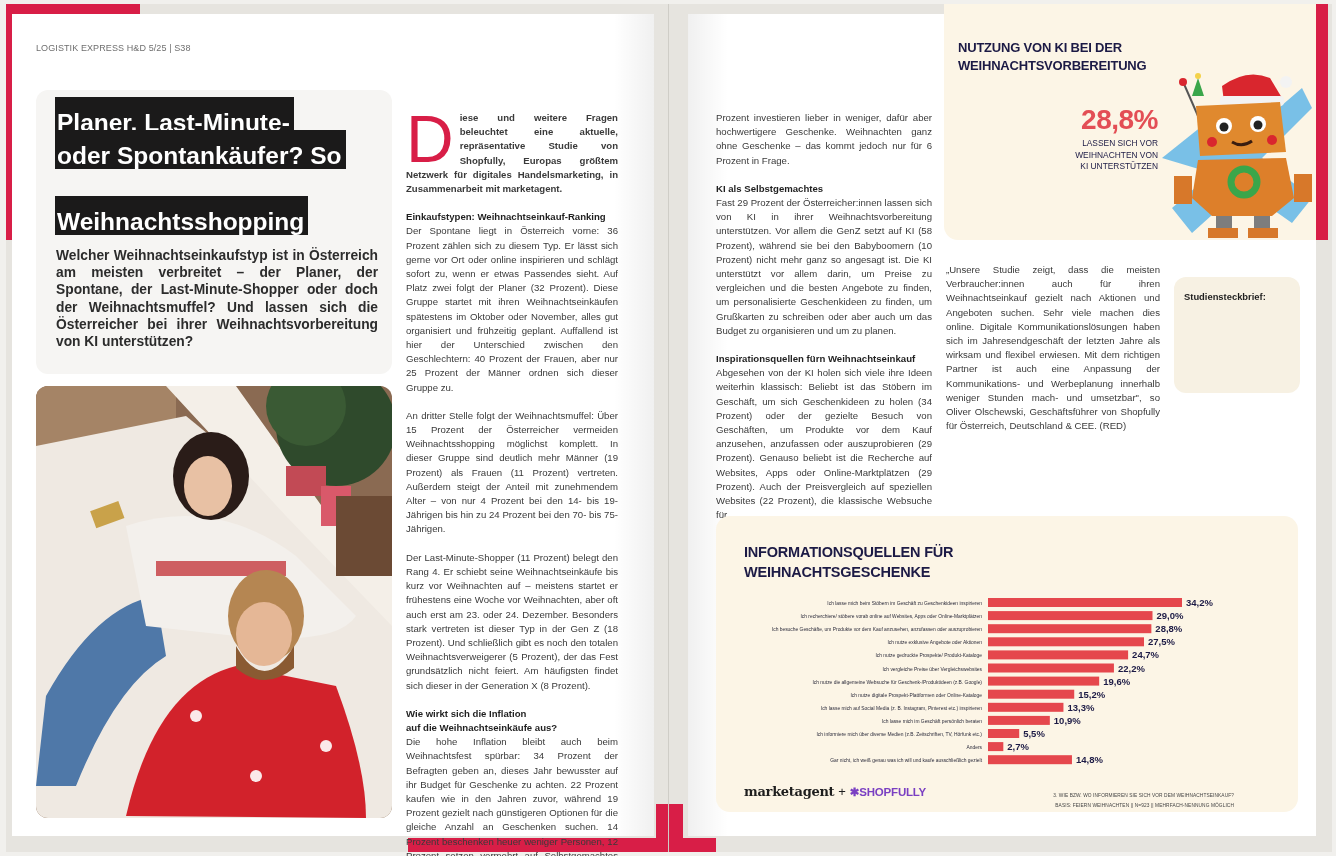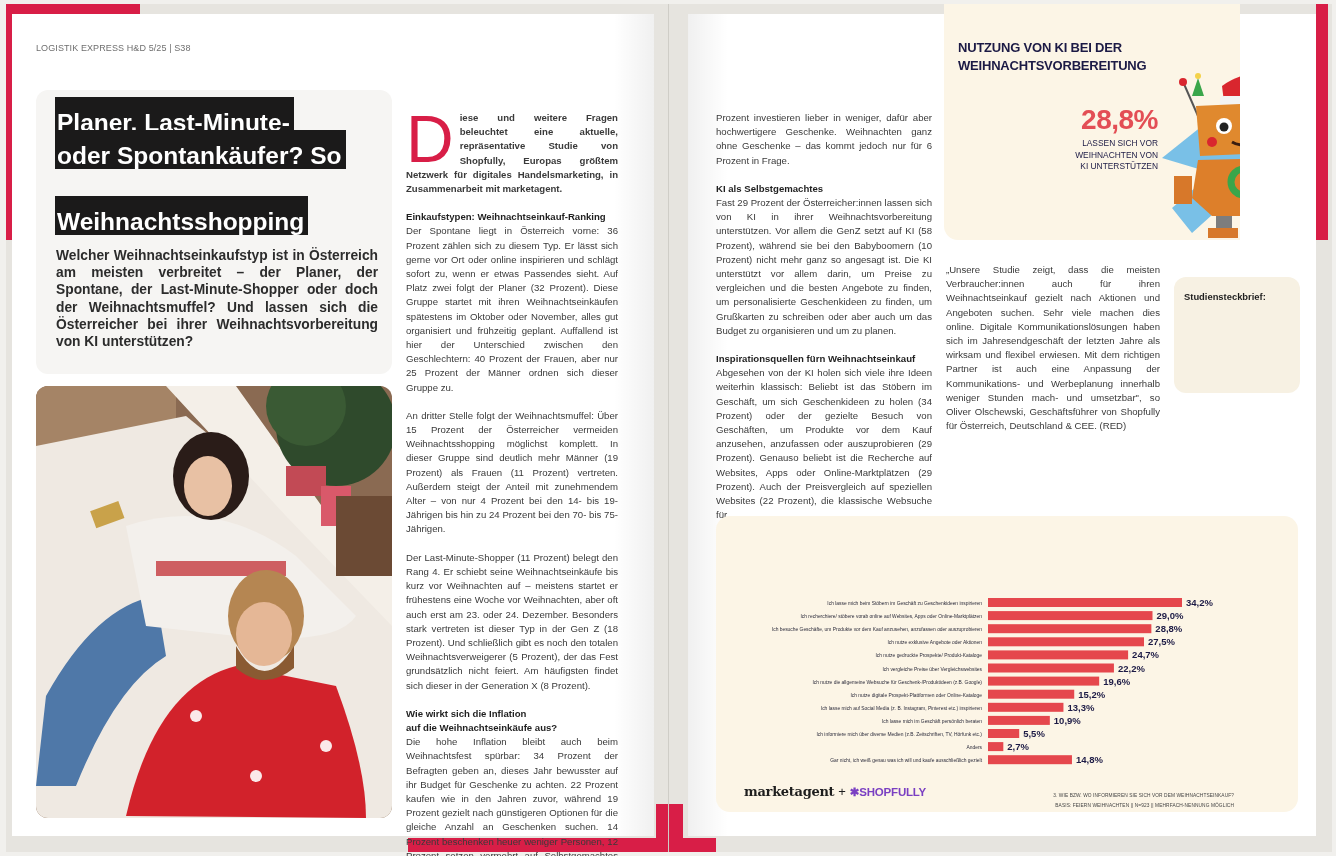--- a/index.html
+++ b/index.html
@@ -31,21 +31,21 @@
   .col p { margin-bottom: 14px; }
   .col h4 { font-size: 9.6px; font-weight: 700; color: #1f1f1f; line-height: 14.2px; }
   .col-1 { left: 406px; top: 111px; width: 212px; }
   .dropcap { float: left; font-size: 66px; line-height: 52px; color: #d81e47; font-weight: 400; margin: 2px 6px 0 0; font-family: "Liberation Sans", sans-serif; }
   .drop-lead { font-weight: 700; color: #3a3a3a; }
 
   
   .col-2 { left: 716px; top: 111px; width: 216px; }
   .col-3 { left: 946px; top: 263px; width: 214px; }
 
-  .ki-box { position: absolute; left: 944px; top: 4px; width: 296px; height: 236px; background: #fcf5e6; border-radius: 0 0 0 14px; overflow: hidden; }
+  .ki-box { position: absolute; left: 944px; top: 4px; width: 372px; height: 236px; background: #fcf5e6; border-radius: 0 0 0 14px; overflow: hidden; }
   .ki-title { position: absolute; left: 14px; top: 35px; width: 220px; font-size: 13px; font-weight: 900; line-height: 18px; color: #1c1a45; letter-spacing: -0.2px; }
   .ki-value { position: absolute; left: 120px; top: 100px; width: 94px; text-align: right; font-size: 28px; font-weight: 700; color: #e34e55; letter-spacing: -0.5px; }
   .ki-caption { position: absolute; left: 100px; top: 134px; width: 114px; text-align: right; font-size: 8.4px; line-height: 11.5px; color: #1c1a45; }
   .robot { position: absolute; left: 208px; top: 44px; width: 160px; height: 190px; }
 
   .study-box { position: absolute; left: 1174px; top: 277px; width: 126px; height: 116px; background: #f7f1e3; border-radius: 12px; padding: 13px 9px 0 10px; font-size: 9.4px; line-height: 14px; color: #3a3a3a; text-align: justify; }
   .study-box h4 { font-size: 9.4px; font-weight: 700; color: #1f1f1f; }
 
   .chart-box { position: absolute; left: 716px; top: 516px; width: 582px; height: 296px; background: #fcf5e6; border-radius: 14px; }
   .chart-title { position: absolute; left: 28px; top: 26px; width: 300px; font-size: 14.5px; font-weight: 900; line-height: 20px; color: #1c1a45; letter-spacing: -0.2px; }
@@ -168,20 +168,21 @@
     <rect x="56" y="180" width="30" height="10" fill="#d7782a"></rect>
       <rect x="96" y="180" width="30" height="10" fill="#d7782a"></rect>
   </svg>
 </div>
 
 <div class="study-box">
   <h4>Studiensteckbrief:</h4>
 </div>
 
 <div class="chart-box">
+  <div class="chart-title">INFORMATIONSQUELLEN FÜR WEIHNACHTSGESCHENKE</div>
   <svg class="chart-svg" id="chart">
       <text x="266" y="89" text-anchor="end" font-size="4.9" fill="#2a2a3a" font-family="Liberation Sans, sans-serif">Ich lasse mich beim Stöbern im Geschäft zu Geschenkideen inspirieren</text>
       <rect x="272" y="82" width="194" height="9" fill="#e5474d"></rect>
       <text x="470" y="90" font-size="9.5" font-weight="700" fill="#1c1a45" font-family="Liberation Sans, sans-serif">34,2%</text>
       <text x="266" y="102.1" text-anchor="end" font-size="4.9" fill="#2a2a3a" font-family="Liberation Sans, sans-serif">Ich recherchiere/ stöbere vorab online auf Websites, Apps oder Online-Marktplätzen</text>
       <rect x="272" y="95.1" width="164.50292397660817" height="9" fill="#e5474d"></rect>
       <text x="440.50292397660814" y="103.1" font-size="9.5" font-weight="700" fill="#1c1a45" font-family="Liberation Sans, sans-serif">29,0%</text>
       <text x="266" y="115.2" text-anchor="end" font-size="4.9" fill="#2a2a3a" font-family="Liberation Sans, sans-serif">Ich besuche Geschäfte, um Produkte vor dem Kauf anzusehen, anzufassen oder auszuprobieren</text>
       <rect x="272" y="108.2" width="163.36842105263156" height="9" fill="#e5474d"></rect>
       <text x="439.36842105263156" y="116.2" font-size="9.5" font-weight="700" fill="#1c1a45" font-family="Liberation Sans, sans-serif">28,8%</text>

